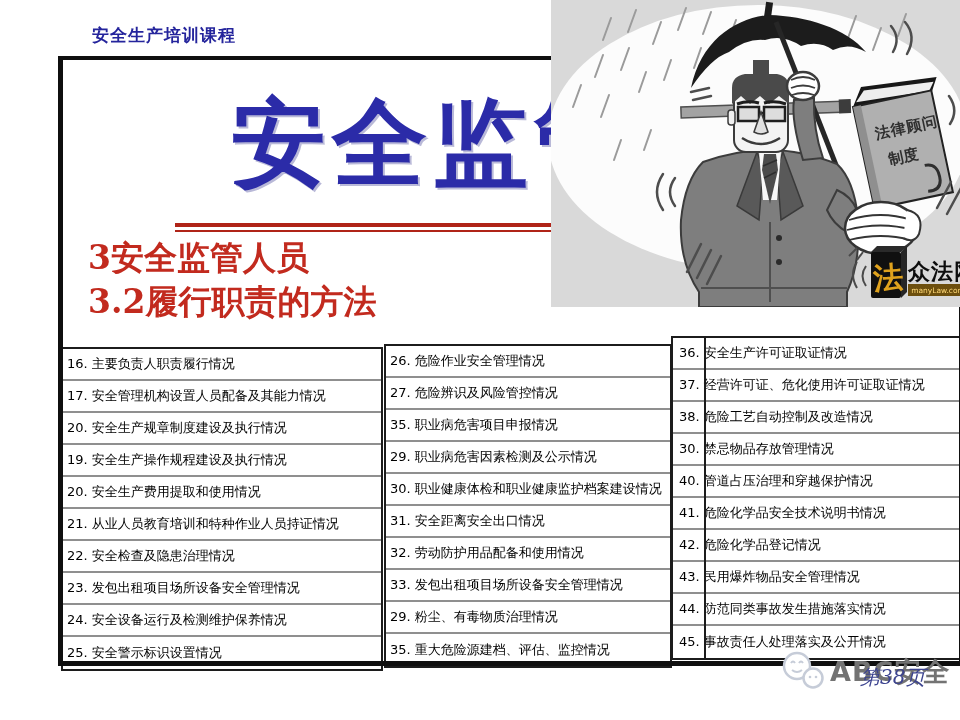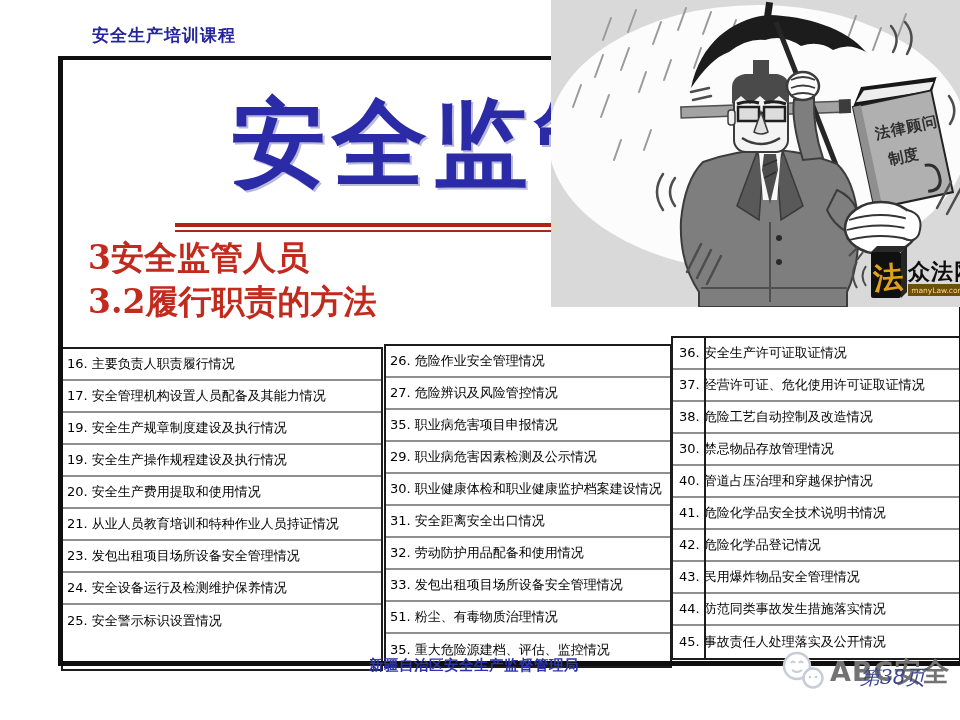--- a/index.html
+++ b/index.html
@@ -61,55 +61,55 @@
   <h1 class="slide-title">安全监管</h1>
   <div class="redline thick"></div>
   <div class="redline thin"></div>
 
   <div class="subtitle s1">3安全监管人员</div>
   <div class="subtitle s2">3.2履行职责的方法</div>
 
   <div class="tbl t1">
       <div class="row">16. 主要负责人职责履行情况</div>
       <div class="row">17. 安全管理机构设置人员配备及其能力情况</div>
-      <div class="row">19. 安全生产规章制度建设及执行情况</div>
+      <div class="row">20. 安全生产规章制度建设及执行情况</div>
       <div class="row">19. 安全生产操作规程建设及执行情况</div>
       <div class="row">20. 安全生产费用提取和使用情况</div>
       <div class="row">21. 从业人员教育培训和特种作业人员持证情况</div>
+      <div class="row">22. 安全检查及隐患治理情况</div>
       <div class="row">23. 发包出租项目场所设备安全管理情况</div>
       <div class="row">24. 安全设备运行及检测维护保养情况</div>
       <div class="row">25. 安全警示标识设置情况</div>
     </div>
   <div class="tbl t2">
       <div class="row">26. 危险作业安全管理情况</div>
       <div class="row">27. 危险辨识及风险管控情况</div>
       <div class="row">35. 职业病危害项目申报情况</div>
       <div class="row">29. 职业病危害因素检测及公示情况</div>
       <div class="row">30. 职业健康体检和职业健康监护档案建设情况</div>
       <div class="row">31. 安全距离安全出口情况</div>
       <div class="row">32. 劳动防护用品配备和使用情况</div>
       <div class="row">33. 发包出租项目场所设备安全管理情况</div>
-      <div class="row">51. 粉尘、有毒物质治理情况</div>
+      <div class="row">29. 粉尘、有毒物质治理情况</div>
       <div class="row">35. 重大危险源建档、评估、监控情况</div>
     </div>
   <div class="tbl t3">
     <div class="t3line"></div>
   <div class="row">36. 安全生产许可证取证情况</div>
       <div class="row">37. 经营许可证、危化使用许可证取证情况</div>
       <div class="row">38. 危险工艺自动控制及改造情况</div>
       <div class="row">30. 禁忌物品存放管理情况</div>
       <div class="row">40. 管道占压治理和穿越保护情况</div>
       <div class="row">41. 危险化学品安全技术说明书情况</div>
       <div class="row">42. 危险化学品登记情况</div>
       <div class="row">43. 民用爆炸物品安全管理情况</div>
       <div class="row">44. 防范同类事故发生措施落实情况</div>
       <div class="row">45. 事故责任人处理落实及公开情况</div>
     </div>
 
-  <div class="footer-org">新疆自治区安全生产监督管理局</div>
 
   <div class="watermark">
     <svg width="46" height="44" viewBox="0 0 46 44">
       <circle cx="17" cy="16" r="13" fill="#ffffff" stroke="#c6ccd8" stroke-width="2.5"></circle>
       <path d="M11 13 Q13 10 15 13" fill="none" stroke="#c6ccd8" stroke-width="2"></path>
       <path d="M19 13 Q21 10 23 13" fill="none" stroke="#c6ccd8" stroke-width="2"></path>
       <path d="M12 20 Q17 24 22 20" fill="none" stroke="#c6ccd8" stroke-width="2"></path>
       <circle cx="33" cy="28" r="9.5" fill="#ffffff" stroke="#c6ccd8" stroke-width="2.5"></circle>
       <circle cx="30" cy="27" r="1.3" fill="#c6ccd8"></circle>
       <circle cx="36" cy="27" r="1.3" fill="#c6ccd8"></circle>

